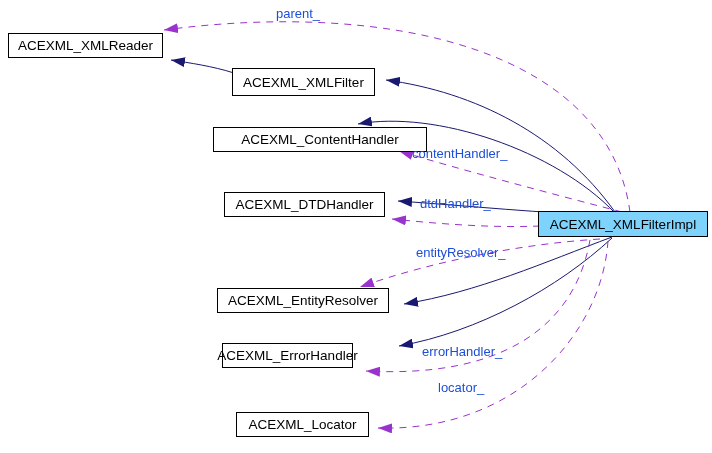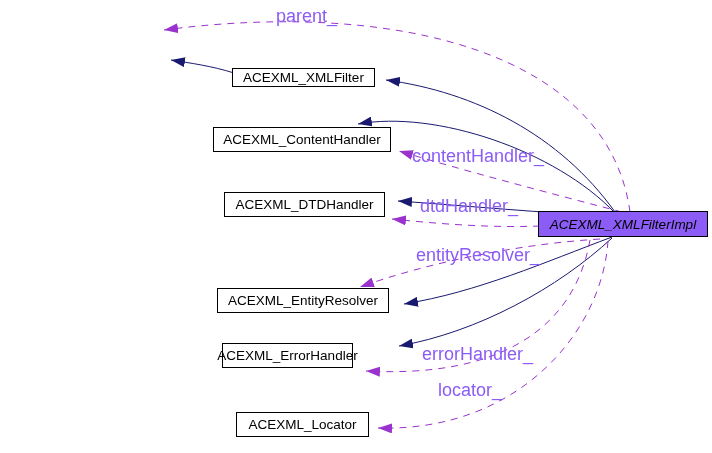--- a/index.html
+++ b/index.html
@@ -30,27 +30,26 @@
     color: #000000;
     font-size: 13.5px;
     line-height: 23px;
     text-align: center;
     white-space: nowrap;
     display: flex;
     align-items: center;
     justify-content: center;
   }
   .node.focus {
-    background: #8b5cf6;
-    font-style: italic;
+    background: #7dd3fc;
   }
   .edge-label {
     position: absolute;
-    color: #8b5cf6;
-    font-size: 18px;
+    color: #1d4ed8;
+    font-size: 13px;
     white-space: nowrap;
   }
   .edge-solid {
     fill: none;
     stroke: #191970;
     stroke-width: 1;
   }
   .edge-dashed {
     fill: none;
     stroke: #9a32cd;
@@ -81,24 +80,25 @@
     <path class="edge-solid" d="M 612 238 C 558 288, 478 332, 399 346" marker-end="url(#arrow-solid)"></path>
 
     <path class="edge-dashed" d="M 630 212 C 608 50, 390 0, 164 30" marker-end="url(#arrow-dashed)"></path>
     <path class="edge-dashed" d="M 622 212 C 545 192, 462 170, 399 151" marker-end="url(#arrow-dashed)"></path>
     <path class="edge-dashed" d="M 540 226 C 492 228, 440 224, 392 219" marker-end="url(#arrow-dashed)"></path>
     <path class="edge-dashed" d="M 600 239 C 520 244, 430 262, 360 287" marker-end="url(#arrow-dashed)"></path>
     <path class="edge-dashed" d="M 590 240 C 574 330, 498 378, 366 371" marker-end="url(#arrow-dashed)"></path>
     <path class="edge-dashed" d="M 608 241 C 602 332, 518 432, 378 428" marker-end="url(#arrow-dashed)"></path>
   </svg>
 
+  <div class="node" style="left:8px; top:33px; width:155px; height:25px;">ACEXML_XMLReader</div>
 
-  <div class="node" style="left:232px; top:68px; width:143px; height:19px;text-align:right;">ACEXML_XMLFilter</div>
+  <div class="node" style="left:232px; top:68px; width:143px; height:28px;text-align:right;">ACEXML_XMLFilter</div>
 
-  <div class="node" style="left:213px; top:127px; width:178px; height:25px;">ACEXML_ContentHandler</div>
+  <div class="node" style="left:213px; top:127px; width:214px; height:25px;">ACEXML_ContentHandler</div>
 
   <div class="node" style="left:224px; top:192px; width:161px; height:25px;">ACEXML_DTDHandler</div>
 
   <div class="node focus" style="left:538px; top:211px; width:170px; height:26px;">ACEXML_XMLFilterImpl</div>
 
   <div class="node" style="left:217px; top:288px; width:172px; height:25px;">ACEXML_EntityResolver</div>
 
   <div class="node" style="left:222px; top:343px; width:131px; height:25px;">ACEXML_ErrorHandler</div>
 
   <div class="node" style="left:236px; top:412px; width:133px; height:25px;">ACEXML_Locator</div>

